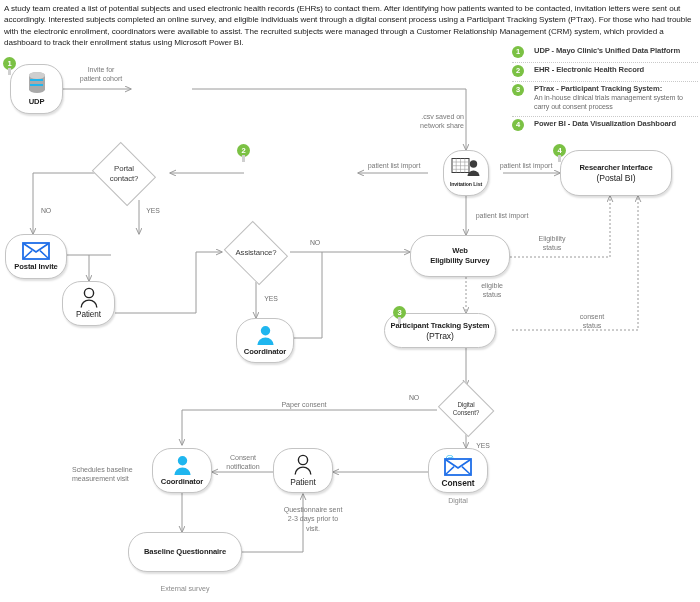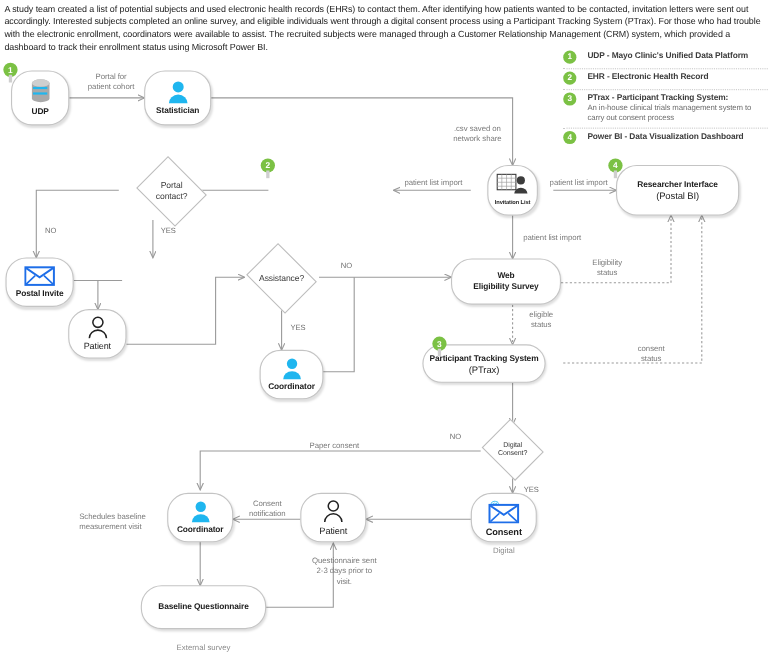--- a/index.html
+++ b/index.html
@@ -281,29 +281,20 @@
           <path d="M3,4.5 L3,18.5 a8,3.4 0 0 0 16,0 L19,4.5 Z" fill="#a9a9a9"></path>
           <rect x="4" y="8" width="13" height="2" fill="#1fb6ef"></rect>
           <rect x="4" y="13" width="13" height="2" fill="#1fb6ef"></rect>
           <ellipse cx="11" cy="4.5" rx="8" ry="3.4" fill="#cfcfcf"></ellipse>
         </svg>
       </span>
       <span class="label">UDP</span>
     </div>
     <span class="stepbadge" style="left:3px; top:57px;">1</span>
 
-    <div class="node" style="left:131px; top:64px; width:61px; height:50px;">
-      <span class="icon">
-        <svg width="20" height="21" viewBox="0 0 20 21">
-          <circle cx="10" cy="6" r="5" fill="#1fb6ef"></circle>
-          <path d="M1.5,21 a8.5,8 0 0 1 17,0 Z" fill="#1fb6ef"></path>
-        </svg>
-      </span>
-      <span class="label">Statistician</span>
-    </div>
 
     <span class="stepbadge" style="left:237px; top:144px;">2</span>
 
     <div class="node" style="left:443px; top:150px; width:46px; height:46px;">
       <span class="icon">
         <svg width="30" height="20" viewBox="0 0 30 20">
           <rect x="1" y="1.5" width="17" height="14" fill="none" stroke="#3c3c3c" stroke-width="1"></rect>
           <path d="M1,5 H18 M1,8.7 H18 M1,12.3 H18 M5.2,1.5 V15.5 M9.5,1.5 V15.5 M13.8,1.5 V15.5" stroke="#9d9d9d" stroke-width="0.6"></path>
           <circle cx="22.5" cy="7" r="3.7" fill="#3c3c3c"></circle>
           <path d="M16.5,19 a6,5.4 0 0 1 12,0 Z" fill="#3c3c3c"></path>
@@ -311,21 +302,21 @@
       </span>
       <span class="label" style="font-size:5.2px;">Invitation List</span>
     </div>
 
     <div class="node" style="left:560px; top:150px; width:112px; height:46px;">
       <span class="label">Researcher Interface</span>
       <span class="label big">(Postal BI)</span>
     </div>
     <span class="stepbadge" style="left:553px; top:144px;">4</span>
 
-    <div class="diamond" style="left:122px; top:146px; width:68px; height:55px;">
+    <div class="diamond" style="left:90px; top:146px; width:68px; height:55px;">
       <span class="dshape"></span>
       <span class="dtext">
         <span>Portal</span><br>
         <span>contact?</span>
       </span>
     </div>
 
     <div class="node" style="left:5px; top:234px; width:62px; height:45px;">
       <span class="icon">
         <svg width="28" height="19" viewBox="0 0 28 19">
@@ -414,24 +405,24 @@
       </span>
       <span class="label">Coordinator</span>
     </div>
 
     <div class="node" style="left:128px; top:532px; width:114px; height:40px;">
       <span class="label">Baseline Questionnaire</span>
     </div>
     <span class="caption" style="left:128px; top:585px; width:114px;">External survey</span>
 
     <span class="elabel" style="left:70px; top:66px; width:62px;">
-      <span>Portal for</span><br><span>patient cohort</span>
-    </span>
-
-    <span class="elabel" style="left:404px; top:113px; width:60px; text-align:center;">
+      <span>Invite for</span><br><span>patient cohort</span>
+    </span>
+
+    <span class="elabel" style="left:404px; top:113px; width:60px; text-align:right;">
       <span>.csv saved on</span><br><span>network share</span>
     </span>
 
     <span class="elabel" style="left:360px; top:162px; width:68px;">patient list import</span>
     <span class="elabel" style="left:492px; top:162px; width:68px;">patient list import</span>
     <span class="elabel" style="left:468px; top:212px; width:68px;">patient list import</span>
 
     <span class="elabel yn" style="left:36px; top:206px; width:20px;">NO</span>
     <span class="elabel yn" style="left:142px; top:206px; width:22px;">YES</span>
 

